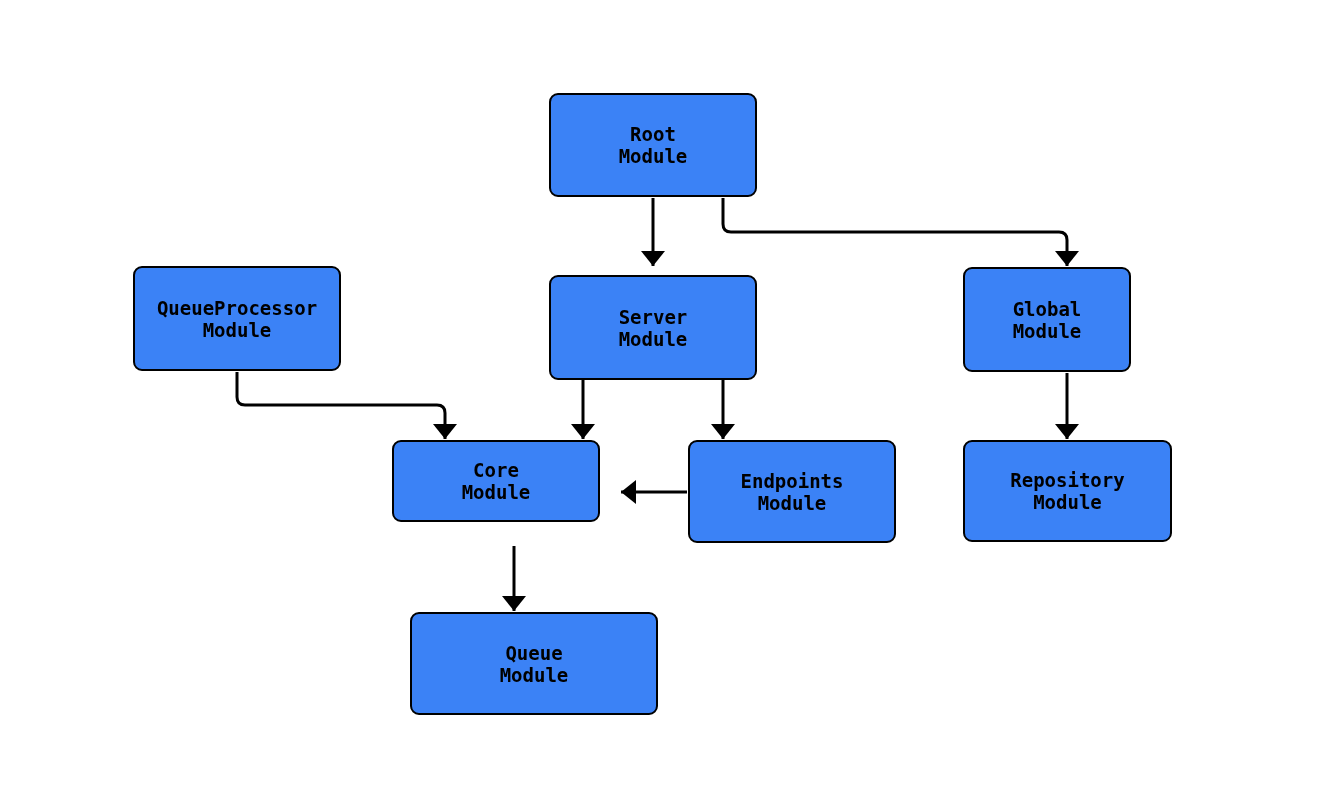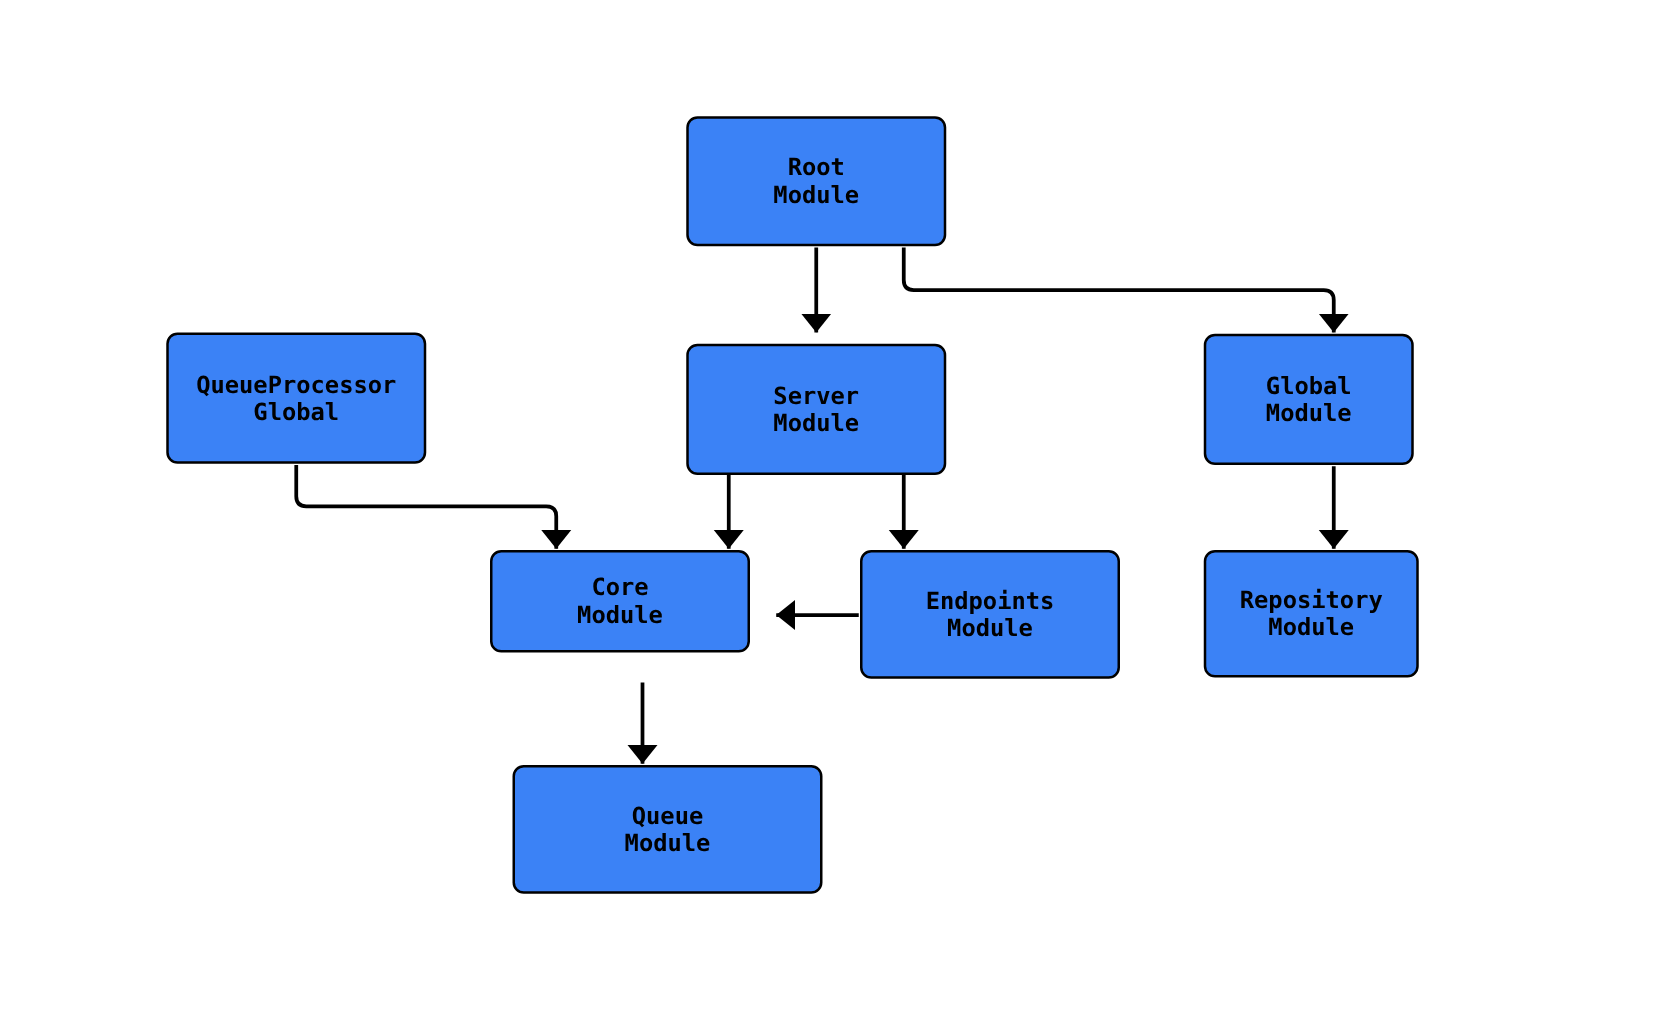--- a/index.html
+++ b/index.html
@@ -65,21 +65,21 @@
     </g>
   </svg>
 
   <div class="node" style="left:549px; top:93px;  width:208px; height:104px;">
     <span class="label">Root
 Module</span>
   </div>
 
   <div class="node" style="left:133px; top:266px; width:208px; height:105px;">
     <span class="label">QueueProcessor
-Global</span>
+Module</span>
   </div>
 
   <div class="node" style="left:549px; top:275px; width:208px; height:105px;">
     <span class="label">Server
 Module</span>
   </div>
 
   <div class="node" style="left:963px; top:267px; width:168px; height:105px;">
     <span class="label">Global
 Module</span>
@@ -88,21 +88,21 @@
   <div class="node" style="left:392px; top:440px; width:208px; height:82px;">
     <span class="label">Core
 Module</span>
   </div>
 
   <div class="node" style="left:688px; top:440px; width:208px; height:103px;">
     <span class="label">Endpoints
 Module</span>
   </div>
 
-  <div class="node" style="left:963px; top:440px; width:172px; height:102px;">
+  <div class="node" style="left:963px; top:440px; width:209px; height:102px;">
     <span class="label">Repository
 Module</span>
   </div>
 
   <div class="node" style="left:410px; top:612px; width:248px; height:103px;">
     <span class="label">Queue
 Module</span>
   </div>
 
 </div>

